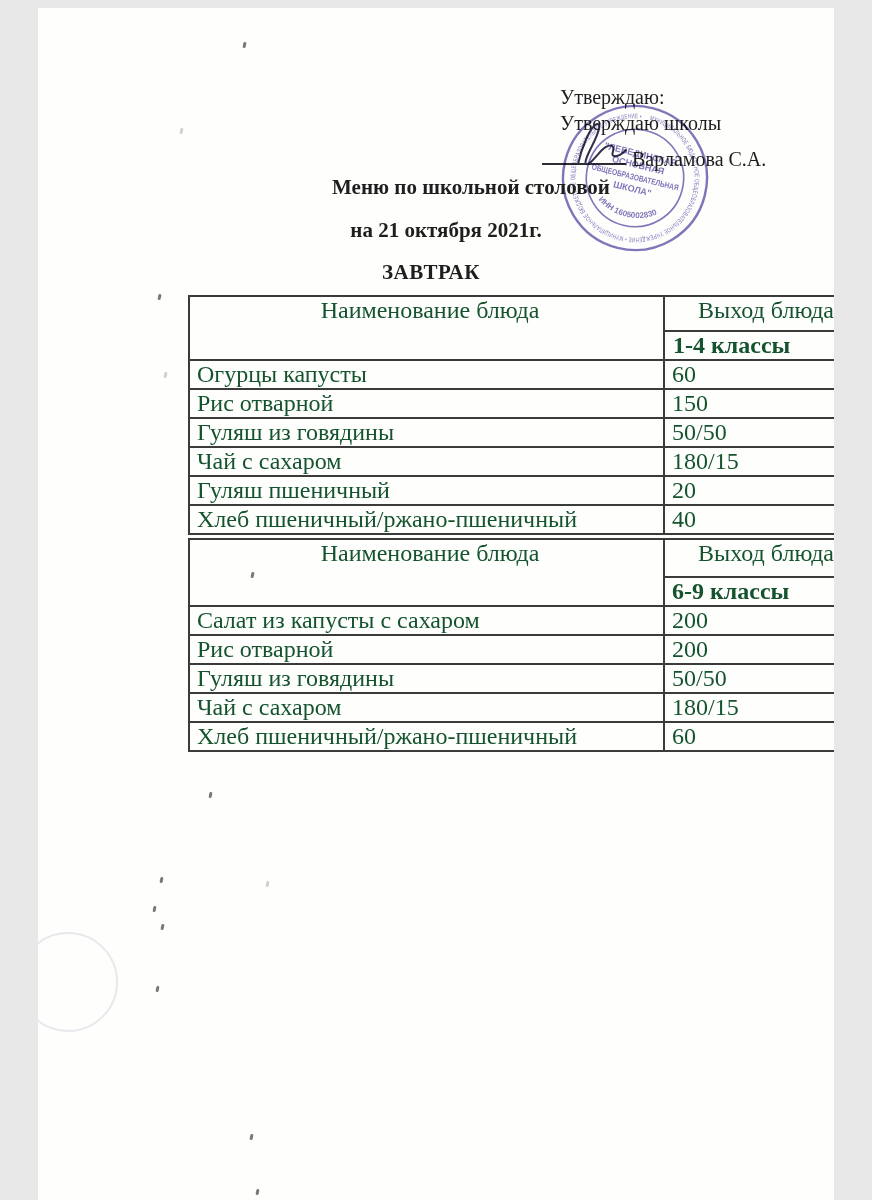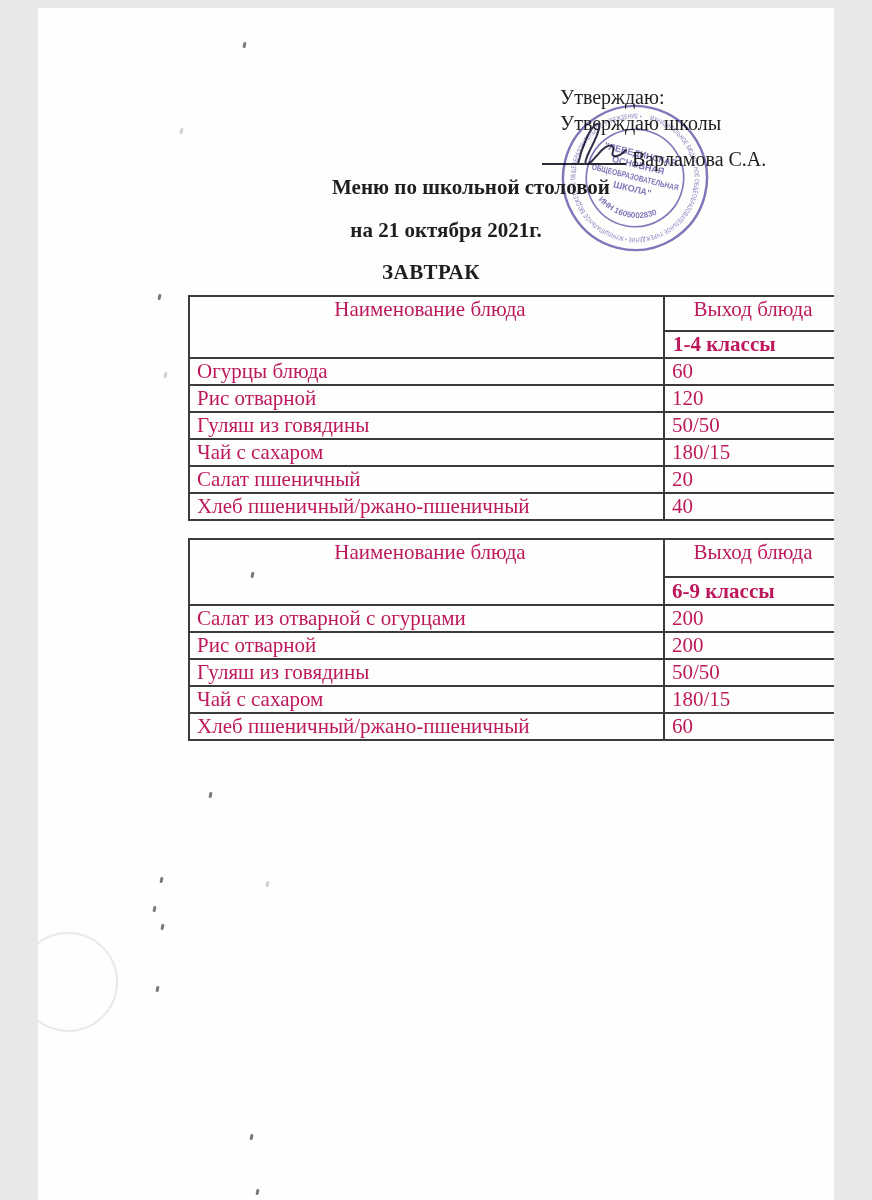--- a/index.html
+++ b/index.html
@@ -37,30 +37,30 @@
     position:absolute;left:0;width:100%;text-align:center;
     font-weight:bold;font-size:21px;white-space:nowrap;
   }
   .doc-title{top:167px;transform:translateX(35px);}
   .doc-date{top:210px;transform:translateX(10px);}
   .doc-meal{top:252px;transform:translateX(-5px);letter-spacing:.5px;}
   
   table.menu-table{
     position:absolute;left:150px;
     width:646px;table-layout:fixed;border-collapse:collapse;
-    font-size:21px;color:#be185d;
+    font-size:24px;color:#14532d;
   }
   table.menu-table td{
     border:2px solid #3b3b3b;
     padding:0 0 0 7px;overflow:hidden;white-space:nowrap;
   }
   .t1{top:287px;}
   .t2{top:530px;}
   td.name-h{vertical-align:top;text-align:center;padding-top:4px;}
-  td.out-h{vertical-align:top;text-align:center;padding-top:4px;border-bottom-width:2px;}
+  td.out-h{vertical-align:top;text-align:right;padding-top:4px;border-bottom-width:2px;}
   .t1 tr.hrow1 td{height:33px;}
   .t1 tr.hrow2 td{height:24px;padding-left:8px;}
   .t1 tbody td{height:21px;}
   .t2 tr.hrow1 td{height:36px;}
   .t2 tr.hrow2 td{height:26px;}
   .t2 tbody td{height:22px;}
   td.grp{font-weight:bold;}
   tbody td.cell-name{}
   tbody td.cell-portion{}
   
@@ -126,37 +126,37 @@
       <tr class="hrow1">
         <td rowspan="2" class="name-h">Наименование блюда</td>
         <td class="out-h">Выход блюда</td>
       </tr>
       <tr class="hrow2">
         <td class="grp">1-4 классы</td>
       </tr>
     </thead>
     <tbody>
         <tr>
-          <td class="cell-name">Огурцы блюда</td>
+          <td class="cell-name">Огурцы капусты</td>
           <td class="cell-portion">60</td>
         </tr>
         <tr>
           <td class="cell-name">Рис отварной</td>
-          <td class="cell-portion">120</td>
+          <td class="cell-portion">150</td>
         </tr>
         <tr>
           <td class="cell-name">Гуляш из говядины</td>
           <td class="cell-portion">50/50</td>
         </tr>
         <tr>
           <td class="cell-name">Чай с сахаром</td>
           <td class="cell-portion">180/15</td>
         </tr>
         <tr>
-          <td class="cell-name">Салат пшеничный</td>
+          <td class="cell-name">Гуляш пшеничный</td>
           <td class="cell-portion">20</td>
         </tr>
         <tr>
           <td class="cell-name">Хлеб пшеничный/ржано-пшеничный</td>
           <td class="cell-portion">40</td>
         </tr>
       </tbody>
   </table>
 
   <table class="menu-table t2">
@@ -168,21 +168,21 @@
       <tr class="hrow1">
         <td rowspan="2" class="name-h">Наименование блюда</td>
         <td class="out-h">Выход блюда</td>
       </tr>
       <tr class="hrow2">
         <td class="grp">6-9 классы</td>
       </tr>
     </thead>
     <tbody>
         <tr>
-          <td class="cell-name">Салат из отварной с огурцами</td>
+          <td class="cell-name">Салат из капусты с сахаром</td>
           <td class="cell-portion">200</td>
         </tr>
         <tr>
           <td class="cell-name">Рис отварной</td>
           <td class="cell-portion">200</td>
         </tr>
         <tr>
           <td class="cell-name">Гуляш из говядины</td>
           <td class="cell-portion">50/50</td>
         </tr>

